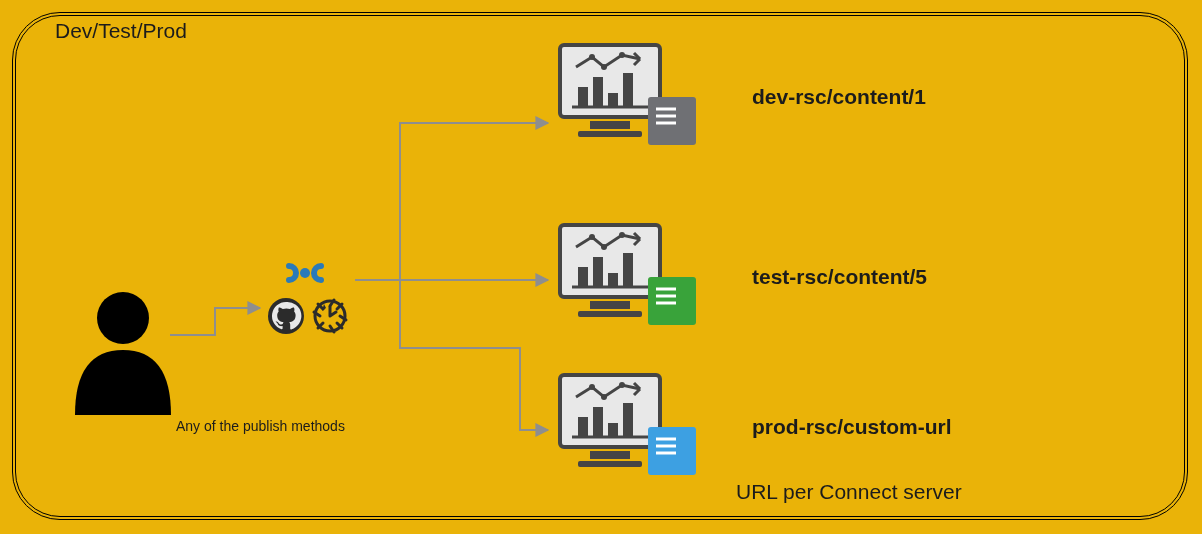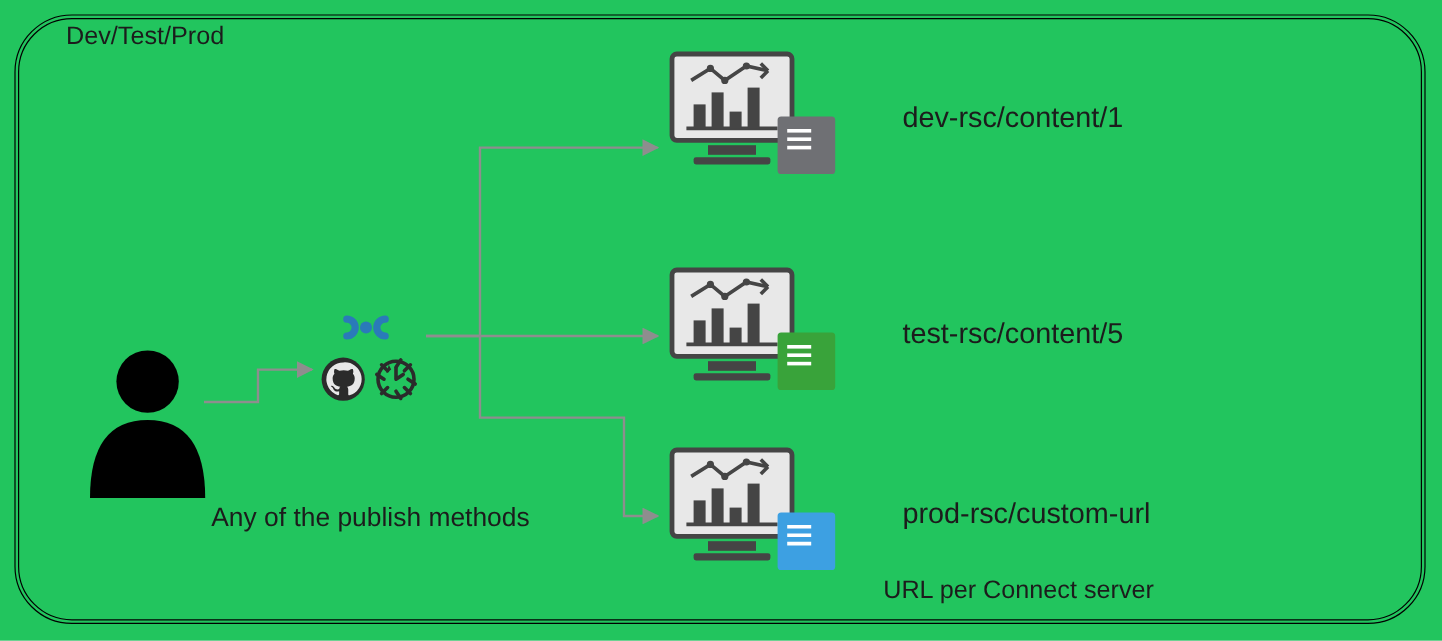--- a/index.html
+++ b/index.html
@@ -5,21 +5,21 @@
   html, body {
     margin: 0;
     padding: 0;
     background: #e8e8e8;
     font-family: Arial, Helvetica, sans-serif;
   }
   .stage {
     position: relative;
     width: 1202px;
     height: 534px;
-    background: #22c55e;
+    background: #eab308;
   }
   .frame {
     position: absolute;
     left: 12px;
     top: 12px;
     width: 1176px;
     height: 508px;
     border: 4px double #000;
     border-radius: 48px;
     box-sizing: border-box;
@@ -29,35 +29,35 @@
     left: 55px;
     top: 18px;
     font-size: 21px;
     color: #1c1c1c;
     line-height: 1.25;
   }
   .caption-methods {
     position: absolute;
     left: 176px;
     top: 418px;
-    font-size: 22px;
+    font-size: 14px;
     color: #1c1c1c;
   }
   .caption-footer {
     position: absolute;
     left: 700px;
     top: 480px;
     font-size: 21px;
     color: #1c1c1c;
     margin-left: 36px;
   }
   .srv-label {
     position: absolute;
-    font-size: 24px;
-    font-weight: normal;
+    font-size: 21px;
+    font-weight: bold;
     color: #1c1c1c;
   }
   svg.layer {
     position: absolute;
     left: 0;
     top: 0;
     width: 1202px;
     height: 534px;
     overflow: visible;
   }

